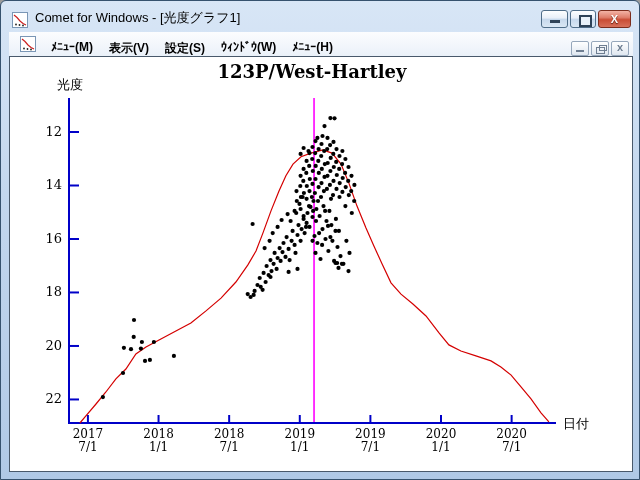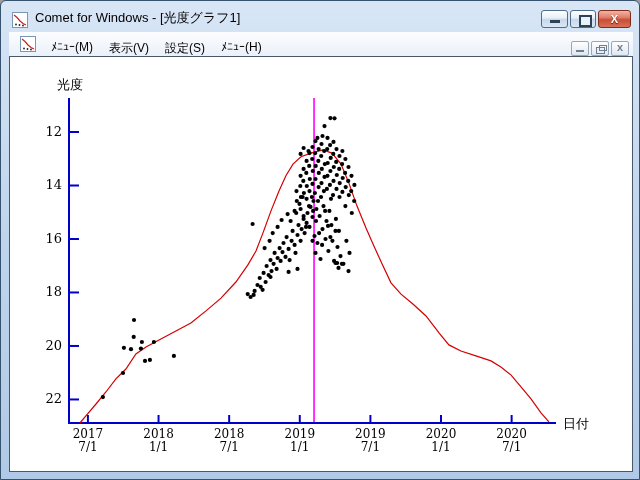--- a/index.html
+++ b/index.html
@@ -20,21 +20,21 @@
   .btn-min  { width:27px; background:linear-gradient(#fdfeff 0%,#e8eff8 45%,#c6d8ec 50%,#dae7f4 100%); }
   .btn-max  { width:26px; background:linear-gradient(#fdfeff 0%,#e8eff8 45%,#c6d8ec 50%,#dae7f4 100%); }
   .btn-close{ width:33px; background:linear-gradient(#f3b3a5 0%,#df7f6c 40%,#c94d35 55%,#d7705a 100%); border-color:#7c2d1d; }
   .btn-min::after { content:""; position:absolute; left:8px; top:9px; width:10px; height:3px; background:#2e4257; }
   .btn-max::after { content:""; position:absolute; left:8px; top:4px; width:9px; height:8px; border:2px solid #2e4257; background:#e9f1f9; }
   .btn-close .x { position:absolute; left:0; right:0; top:2px; text-align:center; font-size:11px; font-weight:bold; color:#fff; text-shadow:0 1px 1px #5e1f12; }
   
   .menubar {
     position:absolute; top:31px; left:8px; width:624px; height:32px;
     background:linear-gradient(#fcfdfe 0%, #eef3fa 60%, #e3ecf6 100%);
-    display:flex; align-items:center;
+    display:flex; align-items:center;font-weight:bold;
   }
   .menu-items { display:flex; margin-left:34px; }
   .menu-item { font-size:12px; color:#000; padding:3px 8px; white-space:nowrap; }
   .mdi-buttons { margin-left:auto; margin-right:4px; display:flex; gap:2px; }
   .mdi-btn { width:18px; height:15px; border:1px solid #96a7bb; border-radius:2px;
              background:linear-gradient(#ffffff,#dfe7f0); position:relative; }
   .mdi-min::after { content:""; position:absolute; left:4px; bottom:3px; width:8px; height:2px; background:#6f7f92; }
   .mdi-restore::after { content:""; position:absolute; left:4px; top:5px; width:7px; height:5px; border:1px solid #6f7f92; }
   .mdi-restore::before { content:""; position:absolute; left:7px; top:3px; width:6px; height:4px; border:1px solid #6f7f92; }
   .mdi-close::after { content:"x"; position:absolute; left:0; right:0; top:-1px; text-align:center;
@@ -78,30 +78,32 @@
       <rect x="0.5" y="0.5" width="15" height="15" fill="#ffffff" stroke="#7a96b5"></rect>
       <polyline points="2,3 5,5.5 8,9 11,11.5 14,13" fill="none" stroke="#cc2222" stroke-width="1.2"></polyline>
       <circle cx="4" cy="12.5" r="0.9" fill="#222"></circle>
         <circle cx="7.5" cy="13" r="0.9" fill="#222"></circle>
       <circle cx="11" cy="13.5" r="0.9" fill="#222"></circle>
     </svg>
     <div class="menu-items" id="menu-items">
         <span class="menu-item">ﾒﾆｭｰ(M)</span>
         <span class="menu-item">表示(V)</span>
         <span class="menu-item">設定(S)</span>
+        <span class="menu-item">ｳｨﾝﾄﾞｳ(W)</span>
         <span class="menu-item">ﾒﾆｭｰ(H)</span>
       </div>
     <div class="mdi-buttons">
       <div class="mdi-btn mdi-min"></div>
       <div class="mdi-btn mdi-restore"></div>
       <div class="mdi-btn mdi-close"></div>
     </div>
   </div>
 
   <div class="client">
+    <div class="chart-title">123P/West-Hartley</div>
     <svg id="plot" width="622" height="414">
         <line x1="59" y1="41" x2="59" y2="367" stroke="#0000c8" stroke-width="2"></line>
         <line x1="58" y1="366" x2="546" y2="366" stroke="#0000c8" stroke-width="2"></line>
         <line x1="60" y1="74.97119341563786" x2="69" y2="74.97119341563786" stroke="#0000c8" stroke-width="2"></line>
         <text x="52" y="78.97119341563786" text-anchor="end" fill="#000" font-family="&quot;DejaVu Serif&quot;,&quot;Liberation Serif&quot;,serif" font-size="13">12</text>
         <line x1="60" y1="128.46913580246914" x2="69" y2="128.46913580246914" stroke="#0000c8" stroke-width="2"></line>
         <text x="52" y="132.46913580246914" text-anchor="end" fill="#000" font-family="&quot;DejaVu Serif&quot;,&quot;Liberation Serif&quot;,serif" font-size="13">14</text>
         <line x1="60" y1="181.9670781893004" x2="69" y2="181.9670781893004" stroke="#0000c8" stroke-width="2"></line>
         <text x="52" y="185.9670781893004" text-anchor="end" fill="#000" font-family="&quot;DejaVu Serif&quot;,&quot;Liberation Serif&quot;,serif" font-size="13">16</text>
         <line x1="60" y1="235.4650205761317" x2="69" y2="235.4650205761317" stroke="#0000c8" stroke-width="2"></line>

